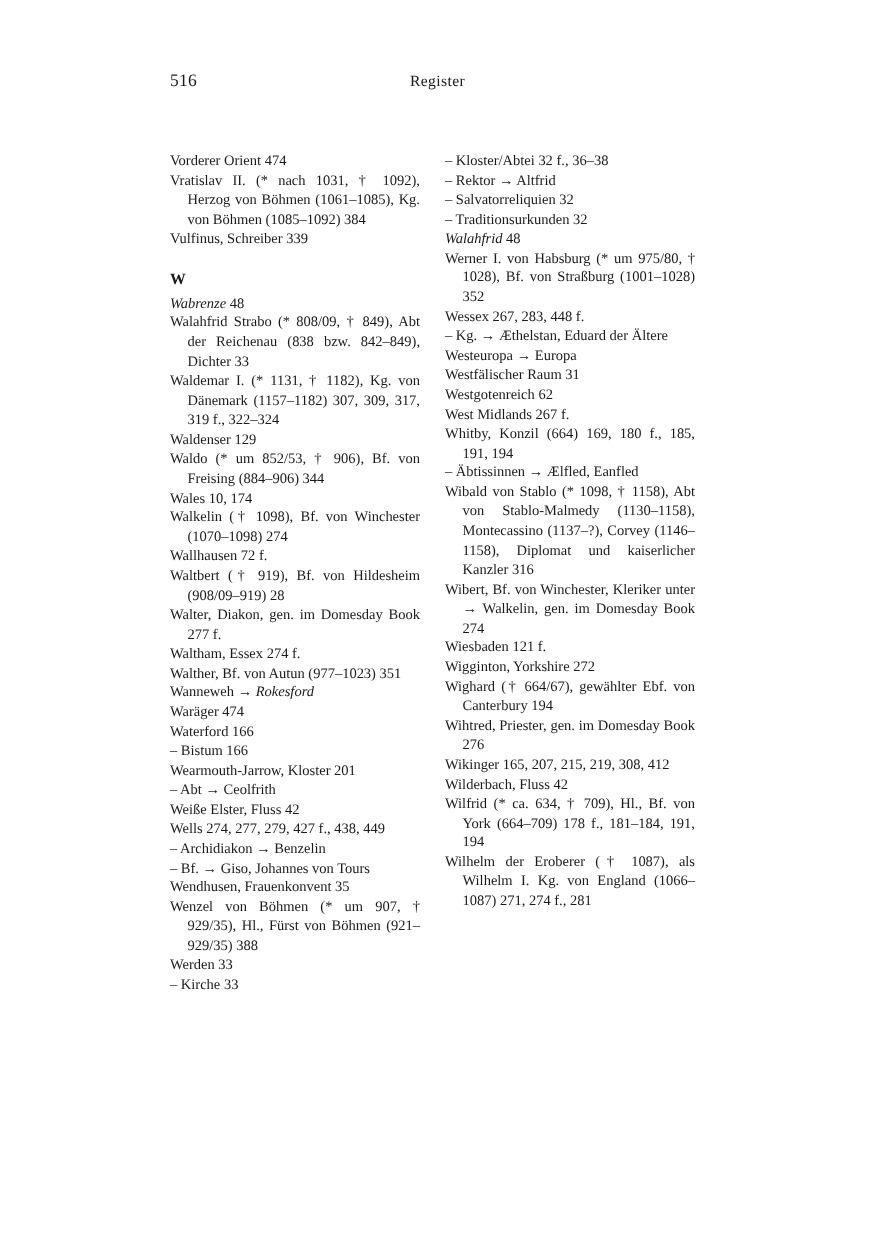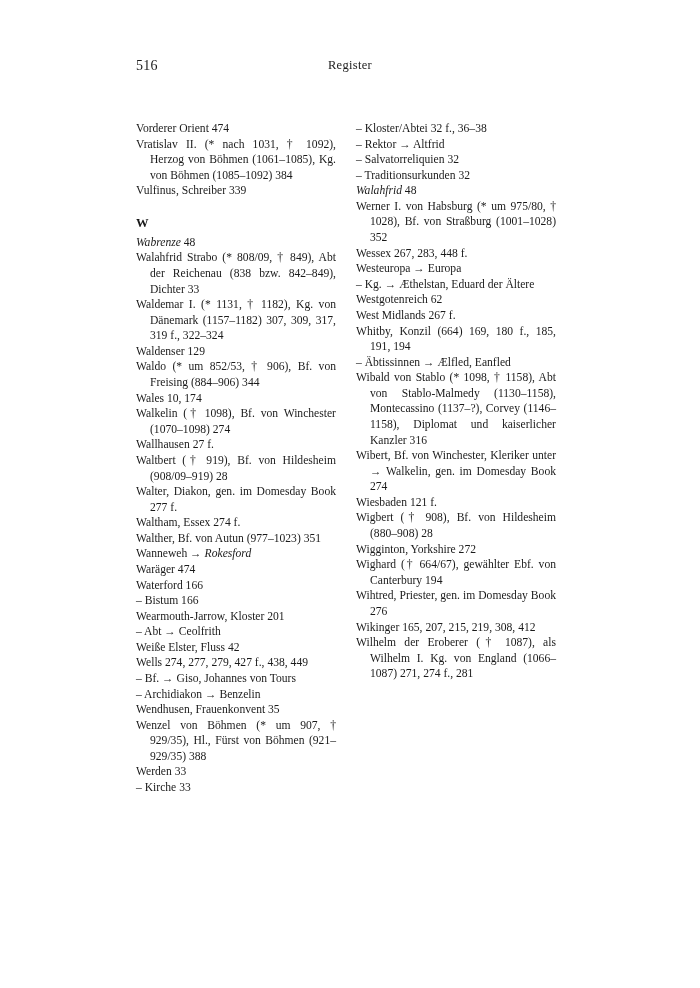--- a/index.html
+++ b/index.html
@@ -99,59 +99,61 @@
         <p class="entry">Vratislav II. (* nach 1031, † 1092), Herzog von Böhmen (1061–1085), Kg. von Böhmen (1085–1092) 384</p>
         <p class="entry">Vulfinus, Schreiber 339</p>
         <p class="entry letter-head">W</p>
         <p class="entry"><span class="it">Wabrenze</span> 48</p>
         <p class="entry">Walahfrid Strabo (* 808/09, † 849), Abt der Reichenau (838 bzw. 842–849), Dichter 33</p>
         <p class="entry">Waldemar I. (* 1131, † 1182), Kg. von Dänemark (1157–1182) 307, 309, 317, 319 f., 322–324</p>
         <p class="entry">Waldenser 129</p>
         <p class="entry">Waldo (* um 852/53, † 906), Bf. von Freising (884–906) 344</p>
         <p class="entry">Wales 10, 174</p>
         <p class="entry">Walkelin († 1098), Bf. von Winchester (1070–1098) 274</p>
-        <p class="entry">Wallhausen 27 f.</p>
+        <p class="entry">Wallhausen 72 f.</p>
         <p class="entry">Waltbert († 919), Bf. von Hildesheim (908/09–919) 28</p>
         <p class="entry">Walter, Diakon, gen. im Domesday Book 277 f.</p>
         <p class="entry">Waltham, Essex 274 f.</p>
         <p class="entry">Walther, Bf. von Autun (977–1023) 351</p>
         <p class="entry">Wanneweh → <span class="it">Rokesford</span></p>
         <p class="entry">Waräger 474</p>
         <p class="entry">Waterford 166</p>
         <p class="entry sub">– Bistum 166</p>
         <p class="entry">Wearmouth-Jarrow, Kloster 201</p>
         <p class="entry sub">– Abt → Ceolfrith</p>
         <p class="entry">Weiße Elster, Fluss 42</p>
         <p class="entry">Wells 274, 277, 279, 427 f., 438, 449</p>
+        <p class="entry sub">– Archidiakon → Benzelin</p>
         <p class="entry sub">– Bf. → Giso, Johannes von Tours</p>
-        <p class="entry sub">– Archidiakon → Benzelin</p>
         <p class="entry">Wendhusen, Frauenkonvent 35</p>
         <p class="entry">Wenzel von Böhmen (* um 907, † 929/35), Hl., Fürst von Böhmen (921–929/35) 388</p>
         <p class="entry">Werden 33</p>
         <p class="entry sub">– Kirche 33</p>
       </div>
     <div class="col" id="col-right">
         <p class="entry sub">– Kloster/Abtei 32 f., 36–38</p>
         <p class="entry sub">– Rektor → Altfrid</p>
         <p class="entry sub">– Salvatorreliquien 32</p>
         <p class="entry sub">– Traditionsurkunden 32</p>
         <p class="entry"><span class="it">Walahfrid</span> 48</p>
         <p class="entry">Werner I. von Habsburg (* um 975/80, † 1028), Bf. von Straßburg (1001–1028) 352</p>
         <p class="entry">Wessex 267, 283, 448 f.</p>
+        <p class="entry sub">– Kg. → Æthelstan, Eduard der Ältere</p>
         <p class="entry">Westeuropa → Europa</p>
-        <p class="entry sub">– Kg. → Æthelstan, Eduard der Ältere</p>
+        <p class="entry">Westfälischer Raum 31</p>
         <p class="entry">Westgotenreich 62</p>
         <p class="entry">West Midlands 267 f.</p>
         <p class="entry">Whitby, Konzil (664) 169, 180 f., 185, 191, 194</p>
         <p class="entry sub">– Äbtissinnen → Ælfled, Eanfled</p>
         <p class="entry">Wibald von Stablo (* 1098, † 1158), Abt von Stablo-Malmedy (1130–1158), Montecassino (1137–?), Corvey (1146–1158), Diplomat und kaiserlicher Kanzler 316</p>
         <p class="entry">Wibert, Bf. von Winchester, Kleriker unter → Walkelin, gen. im Domesday Book 274</p>
         <p class="entry">Wiesbaden 121 f.</p>
-        <p class="entry">Wigbert († 908), Bf. von Hildesheim (880–908) 28</p>
         <p class="entry">Wigginton, Yorkshire 272</p>
         <p class="entry">Wighard († 664/67), gewählter Ebf. von Canterbury 194</p>
         <p class="entry">Wihtred, Priester, gen. im Domesday Book 276</p>
         <p class="entry">Wikinger 165, 207, 215, 219, 308, 412</p>
+        <p class="entry">Wilderbach, Fluss 42</p>
+        <p class="entry">Wilfrid (* ca. 634, † 709), Hl., Bf. von York (664–709) 178 f., 181–184, 191, 194</p>
         <p class="entry">Wilhelm der Eroberer († 1087), als Wilhelm I. Kg. von England (1066–1087) 271, 274 f., 281</p>
       </div>
   </div>
 
 </div>
 
 </body></html>

